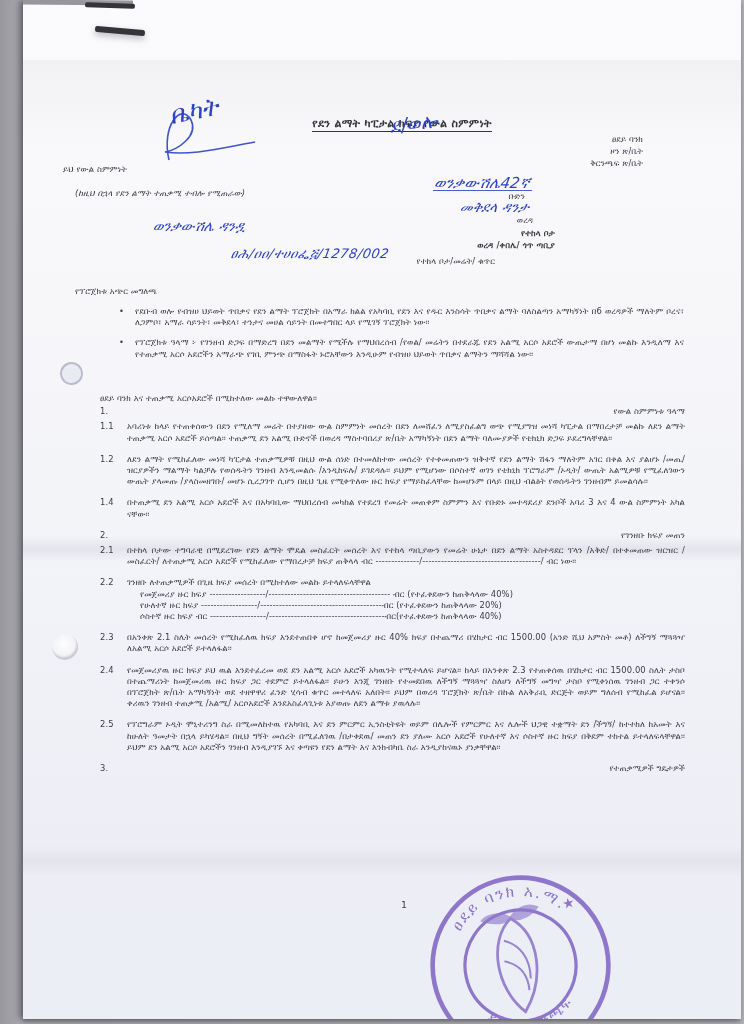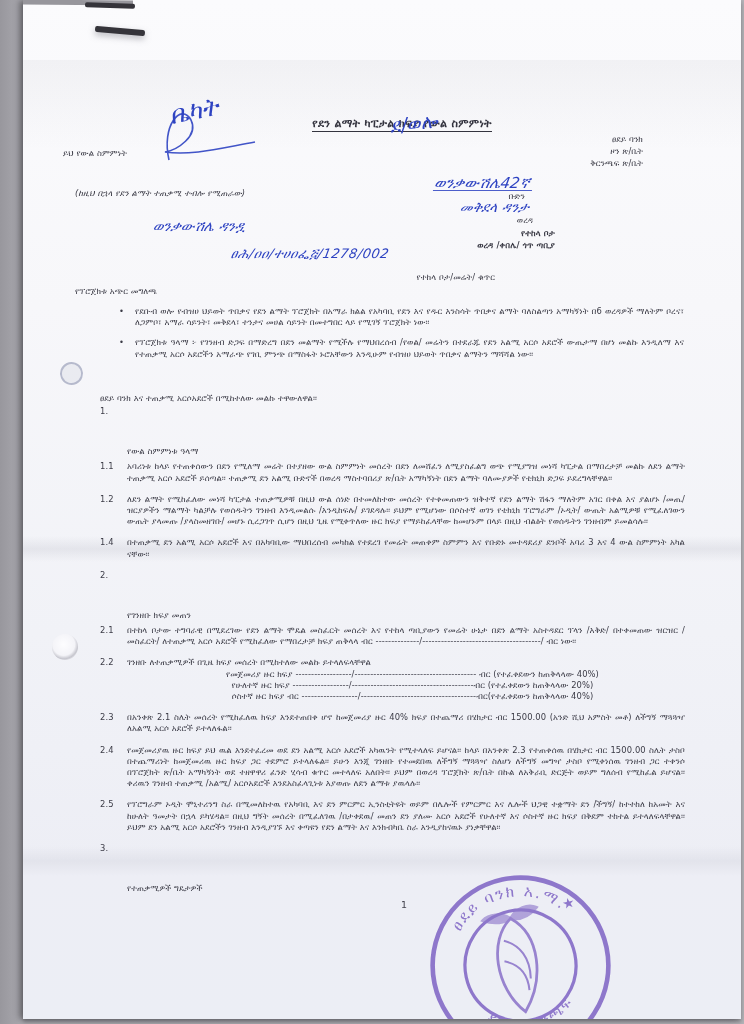--- a/index.html
+++ b/index.html
@@ -28,44 +28,44 @@
     background:radial-gradient(circle at 45% 40%, #fdfdff 0%, #f4f4f8 52%, #c6c6ce 68%, #eeeef3 80%);}
   .doc-text{font-size:8.4px;line-height:11.2px;color:#3b3b46;letter-spacing:.1px;flex-direction:column;}
   .title{
     position:absolute;top:112px;left:100px;right:60px;text-align:center;
   }
   .title span{font-size:11px;font-weight:bold;color:#34343f;border-bottom:1px solid #34343f;padding-bottom:1px;letter-spacing:.3px;}
   .hline{position:absolute;display:flex;align-items:flex-end;white-space:nowrap;}
   .blankd{border-bottom:1px dashed #5a5a64;height:10px;margin:0 6px;}
   .hand{color:#2e43c2;transform:skewX(-10deg);display:inline-block;font-style:italic;}
   .row1{top:134px;left:40px;width:580px;}
-  .row2{top:148px;left:40px;}
+  .row2{top:164px;left:40px;}
   .row3{top:178px;left:40px;width:470px;align-items:flex-end;}
   .row4{top:188px;left:52px;font-style:italic;}
   .row5{top:228px;left:52px;width:480px;align-items:flex-end;font-weight:bold;}
-  .row6{top:272px;left:52px;width:420px;align-items:flex-end;gap:44px;}
+  .row6{top:256px;left:52px;width:420px;align-items:flex-end;gap:44px;}
   .row7{top:286px;left:52px;}
   .sig1{position:absolute;left:148px;top:96px;font-size:25px;transform:rotate(-12deg) skewX(-12deg);color:#2e43c2;}
   .sigstroke{position:absolute;left:128px;top:98px;}
   .hand2{position:absolute;left:368px;top:112px;font-size:19px;transform:rotate(-7deg) skewX(-10deg);color:#2e43c2;}
   .handgrp{font-size:15px;border-bottom:1.5px solid rgba(46,67,194,.85);padding:0 4px 1px 0;}
   .handwor{font-size:14px;margin:0 4px;}
   .handsite{font-size:14px;}
   .handnum{font-size:13px;letter-spacing:.5px;}
   .bullets{position:absolute;top:306px;left:90px;right:57px;}
   .bullet{position:relative;padding-left:22px;margin-bottom:9px;text-align:justify;}
   .bullet::before{content:"•";position:absolute;left:6px;top:0;color:#3b3b46;}
   .flow{position:absolute;top:393px;left:77px;right:56px;}
   .pre{}
   .sec{display:flex;margin-bottom:10px;}
   .sec.head{margin:2px 0 4px 0;}
   .sec .num{flex:0 0 27px;}
   .sec .sbody{flex:1;text-align:justify;}
-  .sec.head .sbody{text-align:left;margin-top:40px;}
-  .payrow{padding-left:13px;text-align:center;}
+  .sec.head .sbody{text-align:right;}
+  .payrow{padding-left:13px;text-align:left;}
   .pagenum{position:absolute;left:378px;top:899px;font-size:9.5px;color:#44444e;}
   .stamp{position:absolute;left:405px;top:873px;width:185px;height:185px;transform:rotate(-12deg);opacity:.82;}
   .stamp svg{display:block;}
 </style>
 </head>
 <body>
 
 <div class="paper">
 
   <div class="crease c3"></div>

